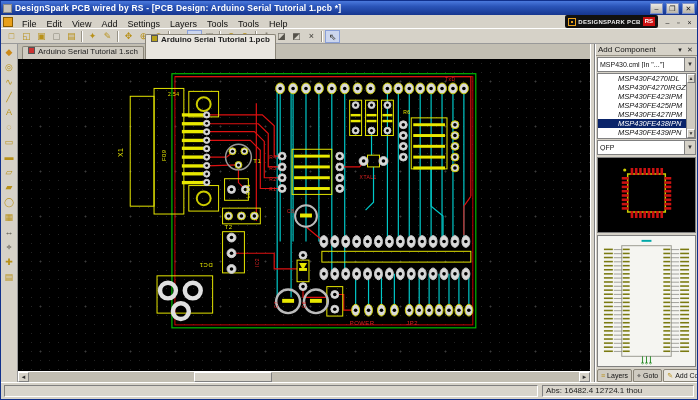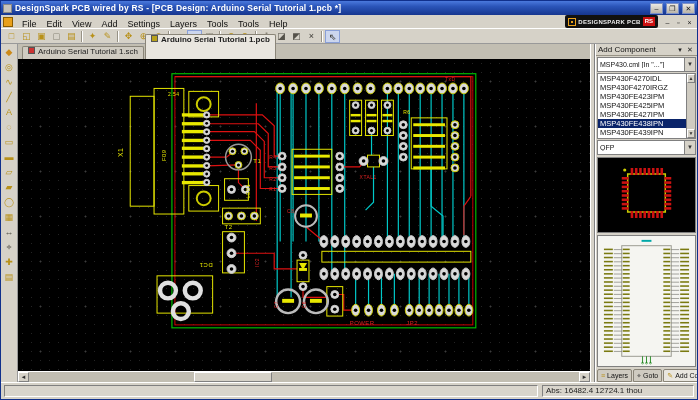--- a/index.html
+++ b/index.html
@@ -47,21 +47,21 @@
   
   .panel{width:102px;background:#d6d2c8;display:flex;flex-direction:column;flex:0 0 auto;border-left:1px solid #fff;}
   .ptitle{height:12px;display:flex;align-items:center;font-size:8px;color:#111;padding:0 2px;border-bottom:1px solid #979285;flex:0 0 auto;}
   .ptitle .t{flex:1;white-space:nowrap;overflow:hidden;}
   .pbtn{width:10px;height:10px;font-size:7px;line-height:9px;text-align:center;color:#222;}
   .pcombo{height:15px;margin:1px;background:#fff;border:1px solid #808080;display:flex;align-items:center;flex:0 0 auto;}
   .pcombo .v{flex:1;font-size:7px;padding-left:2px;white-space:nowrap;overflow:hidden;color:#111;}
   .drop{width:11px;height:100%;background:#d6d2c8;border-left:1px solid #808080;font-size:6px;line-height:13px;text-align:center;color:#333;flex:0 0 auto;}
   .plist{height:66px;margin:0 1px;background:#fff;border:1px solid #808080;display:flex;flex:0 0 auto;}
   .plist .items{flex:1;overflow:hidden;}
-  .pl-item{height:9px;line-height:9px;font-size:7.5px;padding-left:2px;white-space:nowrap;color:#111;}
+  .pl-item{height:9px;line-height:9px;font-size:7.5px;padding-left:20px;white-space:nowrap;color:#111;font-style:italic;}
   .pl-item.sel{background:#0a246a;color:#fff;}
   .vscroll{width:9px;border-left:1px solid #808080;background:#cfcbc1;display:flex;flex-direction:column;flex:0 0 auto;}
   .varrow{height:9px;background:#d6d2c8;border:1px solid;border-color:#fff #808080 #808080 #fff;font-size:5px;line-height:7px;text-align:center;color:#333;}
   .vtrack{flex:1;}
   .fpprev{height:76px;margin:1px;background:#000;border:1px solid #808080;flex:0 0 auto;}
   .schprev{flex:1;margin:1px;background:#f5f5f1;border:1px solid #808080;min-height:0;}
   .fpprev svg,.schprev svg{width:100%;height:100%;display:block;}
   .ptabs{height:14px;display:flex;gap:1px;padding:1px 1px 0 1px;flex:0 0 auto;}
   .ptab{display:flex;align-items:center;gap:2px;font-size:7px;color:#111;background:#cfcbc1;border:1px solid #8a8578;border-radius:2px 2px 0 0;padding:0 3px;white-space:nowrap;}
   .ptab.active{background:#e9e6df;}

